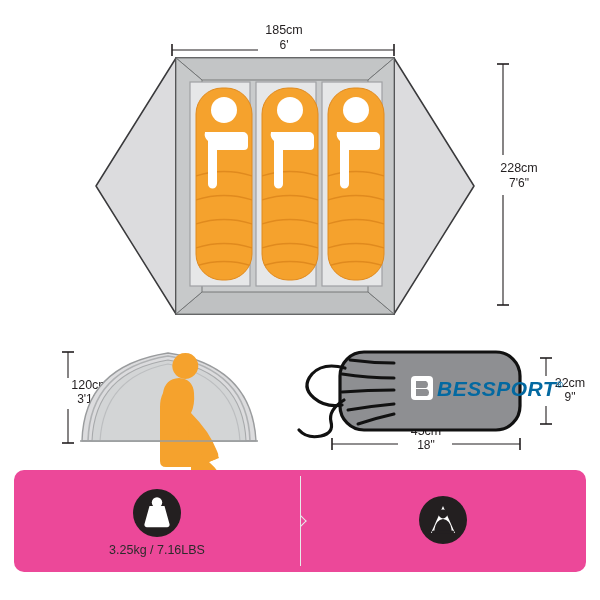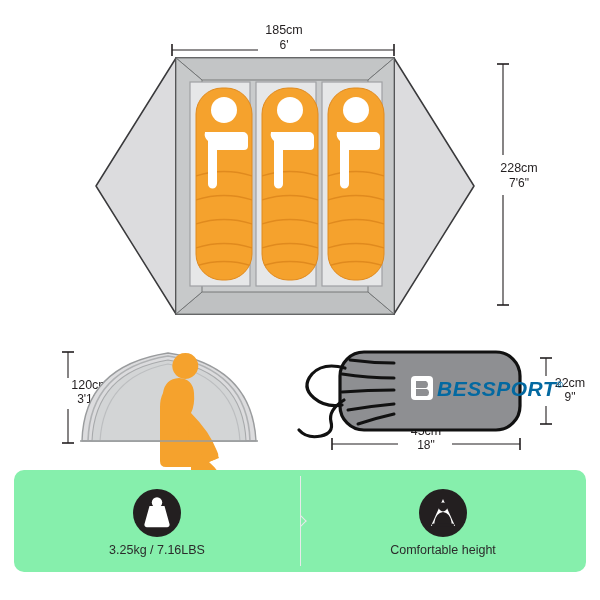--- a/index.html
+++ b/index.html
@@ -37,21 +37,21 @@
   .dim-main { font-size: 12.5px; }
   .dim-sub  { font-size: 12px; }
 
   
   .featurebar {
     position: absolute;
     left: 14px;
     top: 470px;
     width: 572px;
     height: 102px;
-    background: #86efac;
+    background: #ec4899;
     border-radius: 10px;
     display: flex;
     align-items: stretch;
     box-sizing: border-box;
   }
   .feature {
     flex: 1 1 0;
     position: relative;
     display: flex;
     flex-direction: column;
@@ -288,20 +288,19 @@
     </div>
 
     <div class="feature">
       <svg class="feature-icon" viewBox="0 0 50 50">
         <circle cx="25" cy="25" r="24" fill="#231F20"></circle>
         <path d="M13 38 L25 11 L37 38 Z" fill="#FFFFFF"></path>
         <circle cx="25" cy="19" r="4.4" fill="#231F20"></circle>
         <path d="M25 24 q7 1 8.5 10 q0.6 3.4 -2.6 3.4 h-11.8 q-3.2 0 -2.6 -3.4 q1.5 -9 8.5 -10 z" fill="#231F20"></path>
         <path d="M15.5 35.5 h19 a1.6 1.6 0 0 1 0 3.2 h-19 a1.6 1.6 0 0 1 0 -3.2 z" fill="#231F20"></path>
       </svg>
-      <div class="feature-label">Comfortable height</div>
     </div>
 
 
 
   </div>
 
 </div>
 
 </body></html>

